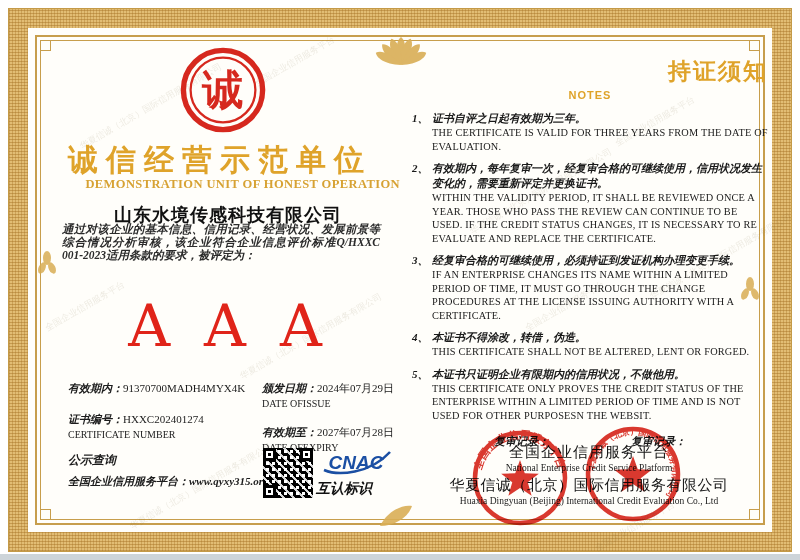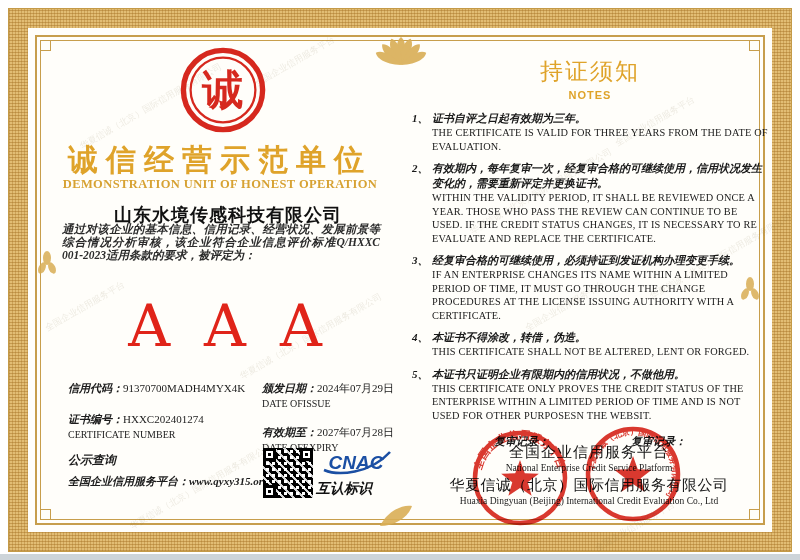--- a/index.html
+++ b/index.html
@@ -30,21 +30,21 @@
   .orn-top{left:356px;top:37px;}
   .orn-bottom{left:378px;top:502px;}
   .orn-left{left:37px;top:250px;}
   .orn-right{left:740px;top:276px;}
 
   
   .left-col{position:absolute;left:40px;top:40px;width:360px;z-index:1;}
   .emblem{position:absolute;left:138px;top:2px;width:90px;height:96px;}
   .title-cn{position:absolute;left:0;top:100px;width:360px;text-align:center;
     color:#dfa32a;font-weight:bold;font-size:30px;letter-spacing:8px;padding-left:0;box-sizing:border-box;}
-  .title-en{position:absolute;left:0;top:137px;width:360px;text-align:center;
+  .title-en{position:absolute;left:0;top:137px;width:360px;text-align:right;
     color:#d7a233;font-weight:bold;font-size:12.5px;font-family:"Liberation Serif",serif;letter-spacing:.4px;}
   .company{position:absolute;left:0;top:163px;width:360px;text-align:center;
     color:#111;font-weight:bold;font-size:18px;letter-spacing:1px;padding-left:8px;}
   .statement{position:absolute;left:22px;top:183px;width:318px;text-align:justify;
     font-family:"Liberation Serif",serif;font-style:italic;font-weight:600;
     font-size:11.5px;line-height:13px;color:#2b2b2b;}
   .rating{position:absolute;left:0;top:252px;width:360px;text-align:center;
     font-family:"DejaVu Serif",serif;font-size:58px;color:#e02419;letter-spacing:34px;padding-left:44px;box-sizing:border-box;}
 
   .fields{position:absolute;left:28px;top:338px;width:330px;}
@@ -65,21 +65,21 @@
       repeating-linear-gradient(0deg, #000 0 3px, #fff 3px 6px);}
   .finder{position:absolute;width:13px;height:13px;border:3px solid #000;background:#fff;box-sizing:border-box;}
   .finder::after{content:"";position:absolute;left:2px;top:2px;width:3px;height:3px;background:#000;}
   .finder.tl{left:0;top:0}.finder.tr{right:0;top:0}.finder.bl{left:0;bottom:0}
   .cnac{position:absolute;left:278px;top:408px;width:76px;height:30px;}
   .cnac-caption{position:absolute;left:276px;top:440px;width:84px;text-align:left;
     font-family:"Liberation Serif",serif;font-style:italic;font-weight:bold;font-size:14px;color:#111;}
 
   
   .right-col{position:absolute;left:412px;top:56px;width:356px;z-index:1;}
-  .notes-title{text-align:center;color:#dfa32a;font-weight:normal;font-size:23px;letter-spacing:2px;}
+  .notes-title{text-align:right;color:#dfa32a;font-weight:bold;font-size:23px;letter-spacing:2px;}
   .notes-sub{text-align:center;color:#dfa32a;font-weight:bold;font-size:11px;letter-spacing:1px;margin-top:2px;}
   .notes-list{margin-top:10px;}
   .note-item{display:flex;margin-bottom:8px;}
   .note-num{width:20px;flex:none;font-family:"Liberation Serif",serif;font-style:italic;font-weight:bold;font-size:11px;color:#1a1a1a;line-height:15px;}
   .note-body{flex:1;}
   .note-cn{font-family:"Liberation Serif",serif;font-style:italic;font-weight:bold;font-size:11px;line-height:15px;color:#1a1a1a;}
   .note-en{font-family:"Liberation Serif",serif;font-size:10.3px;line-height:13.5px;color:#1a1a1a;letter-spacing:.2px;}
   .review-row{display:flex;margin-top:12px;}
   .review-label{font-family:"Liberation Serif",serif;font-style:italic;font-weight:bold;font-size:11px;color:#1a1a1a;}
   .review-label.r1{margin-left:82px;}
@@ -158,21 +158,21 @@
 
     <div class="title-cn">诚信经营示范单位</div>
     <div class="title-en">DEMONSTRATION UNIT OF HONEST OPERATION</div>
     <div class="company">山东水境传感科技有限公司</div>
     <div class="statement">通过对该企业的基本信息、信用记录、经营状况、发展前景等综合情况分析审核，该企业符合企业信息评价标准Q/HXXC 001-2023适用条款的要求，被评定为：</div>
     <div class="rating">AAA</div>
 
     <div class="fields">
       <div class="fcol c1">
         <div class="fgroup">
-          <div><span class="flabel">信用代码：</span><span class="fvalue">91370700MADH4MYX4K</span></div>
+          <div><span class="flabel">有效期内：</span><span class="fvalue">91370700MADH4MYX4K</span></div>
         </div>
         <div class="fgroup">
           <div><span class="flabel">证书编号：</span><span class="fvalue">HXXC202401274</span></div>
           <div class="fsub">CERTIFICATE NUMBER</div>
         </div>
       </div>
       <div class="fcol c2">
         <div class="fgroup">
           <div><span class="flabel">颁发日期：</span><span class="fvalue">2024年07月29日</span></div>
           <div class="fsub">DATE OFISSUE</div>

